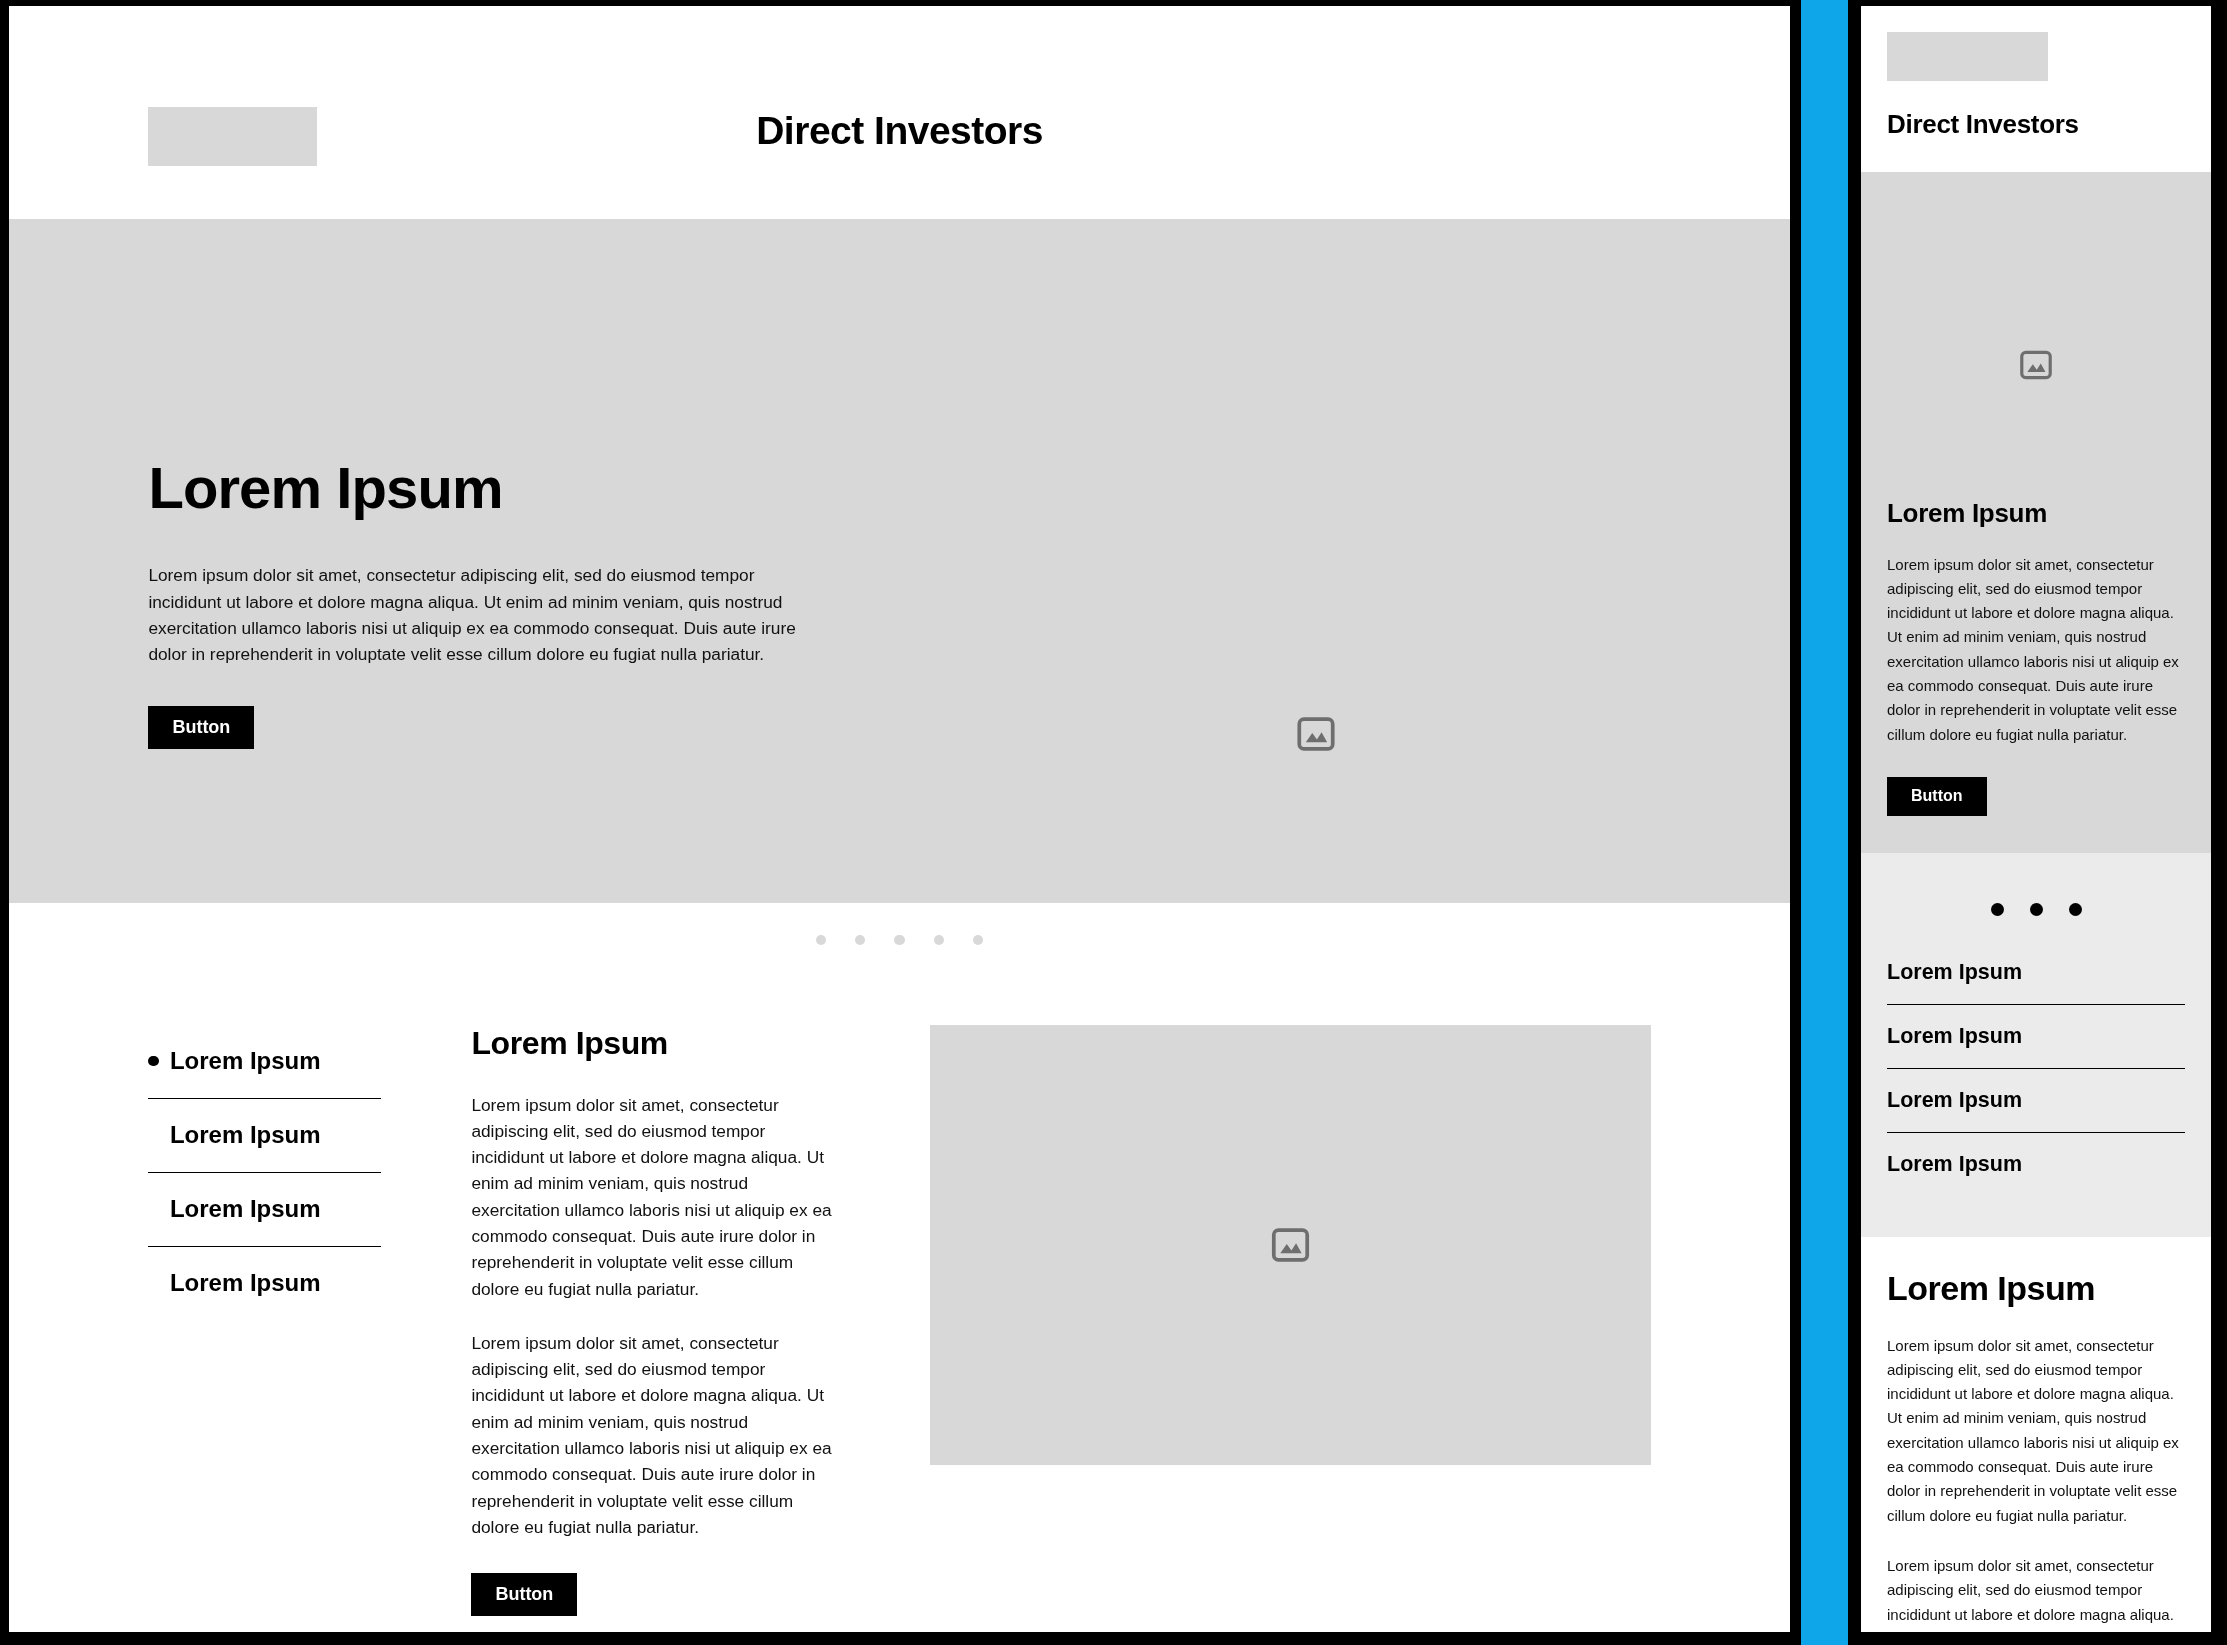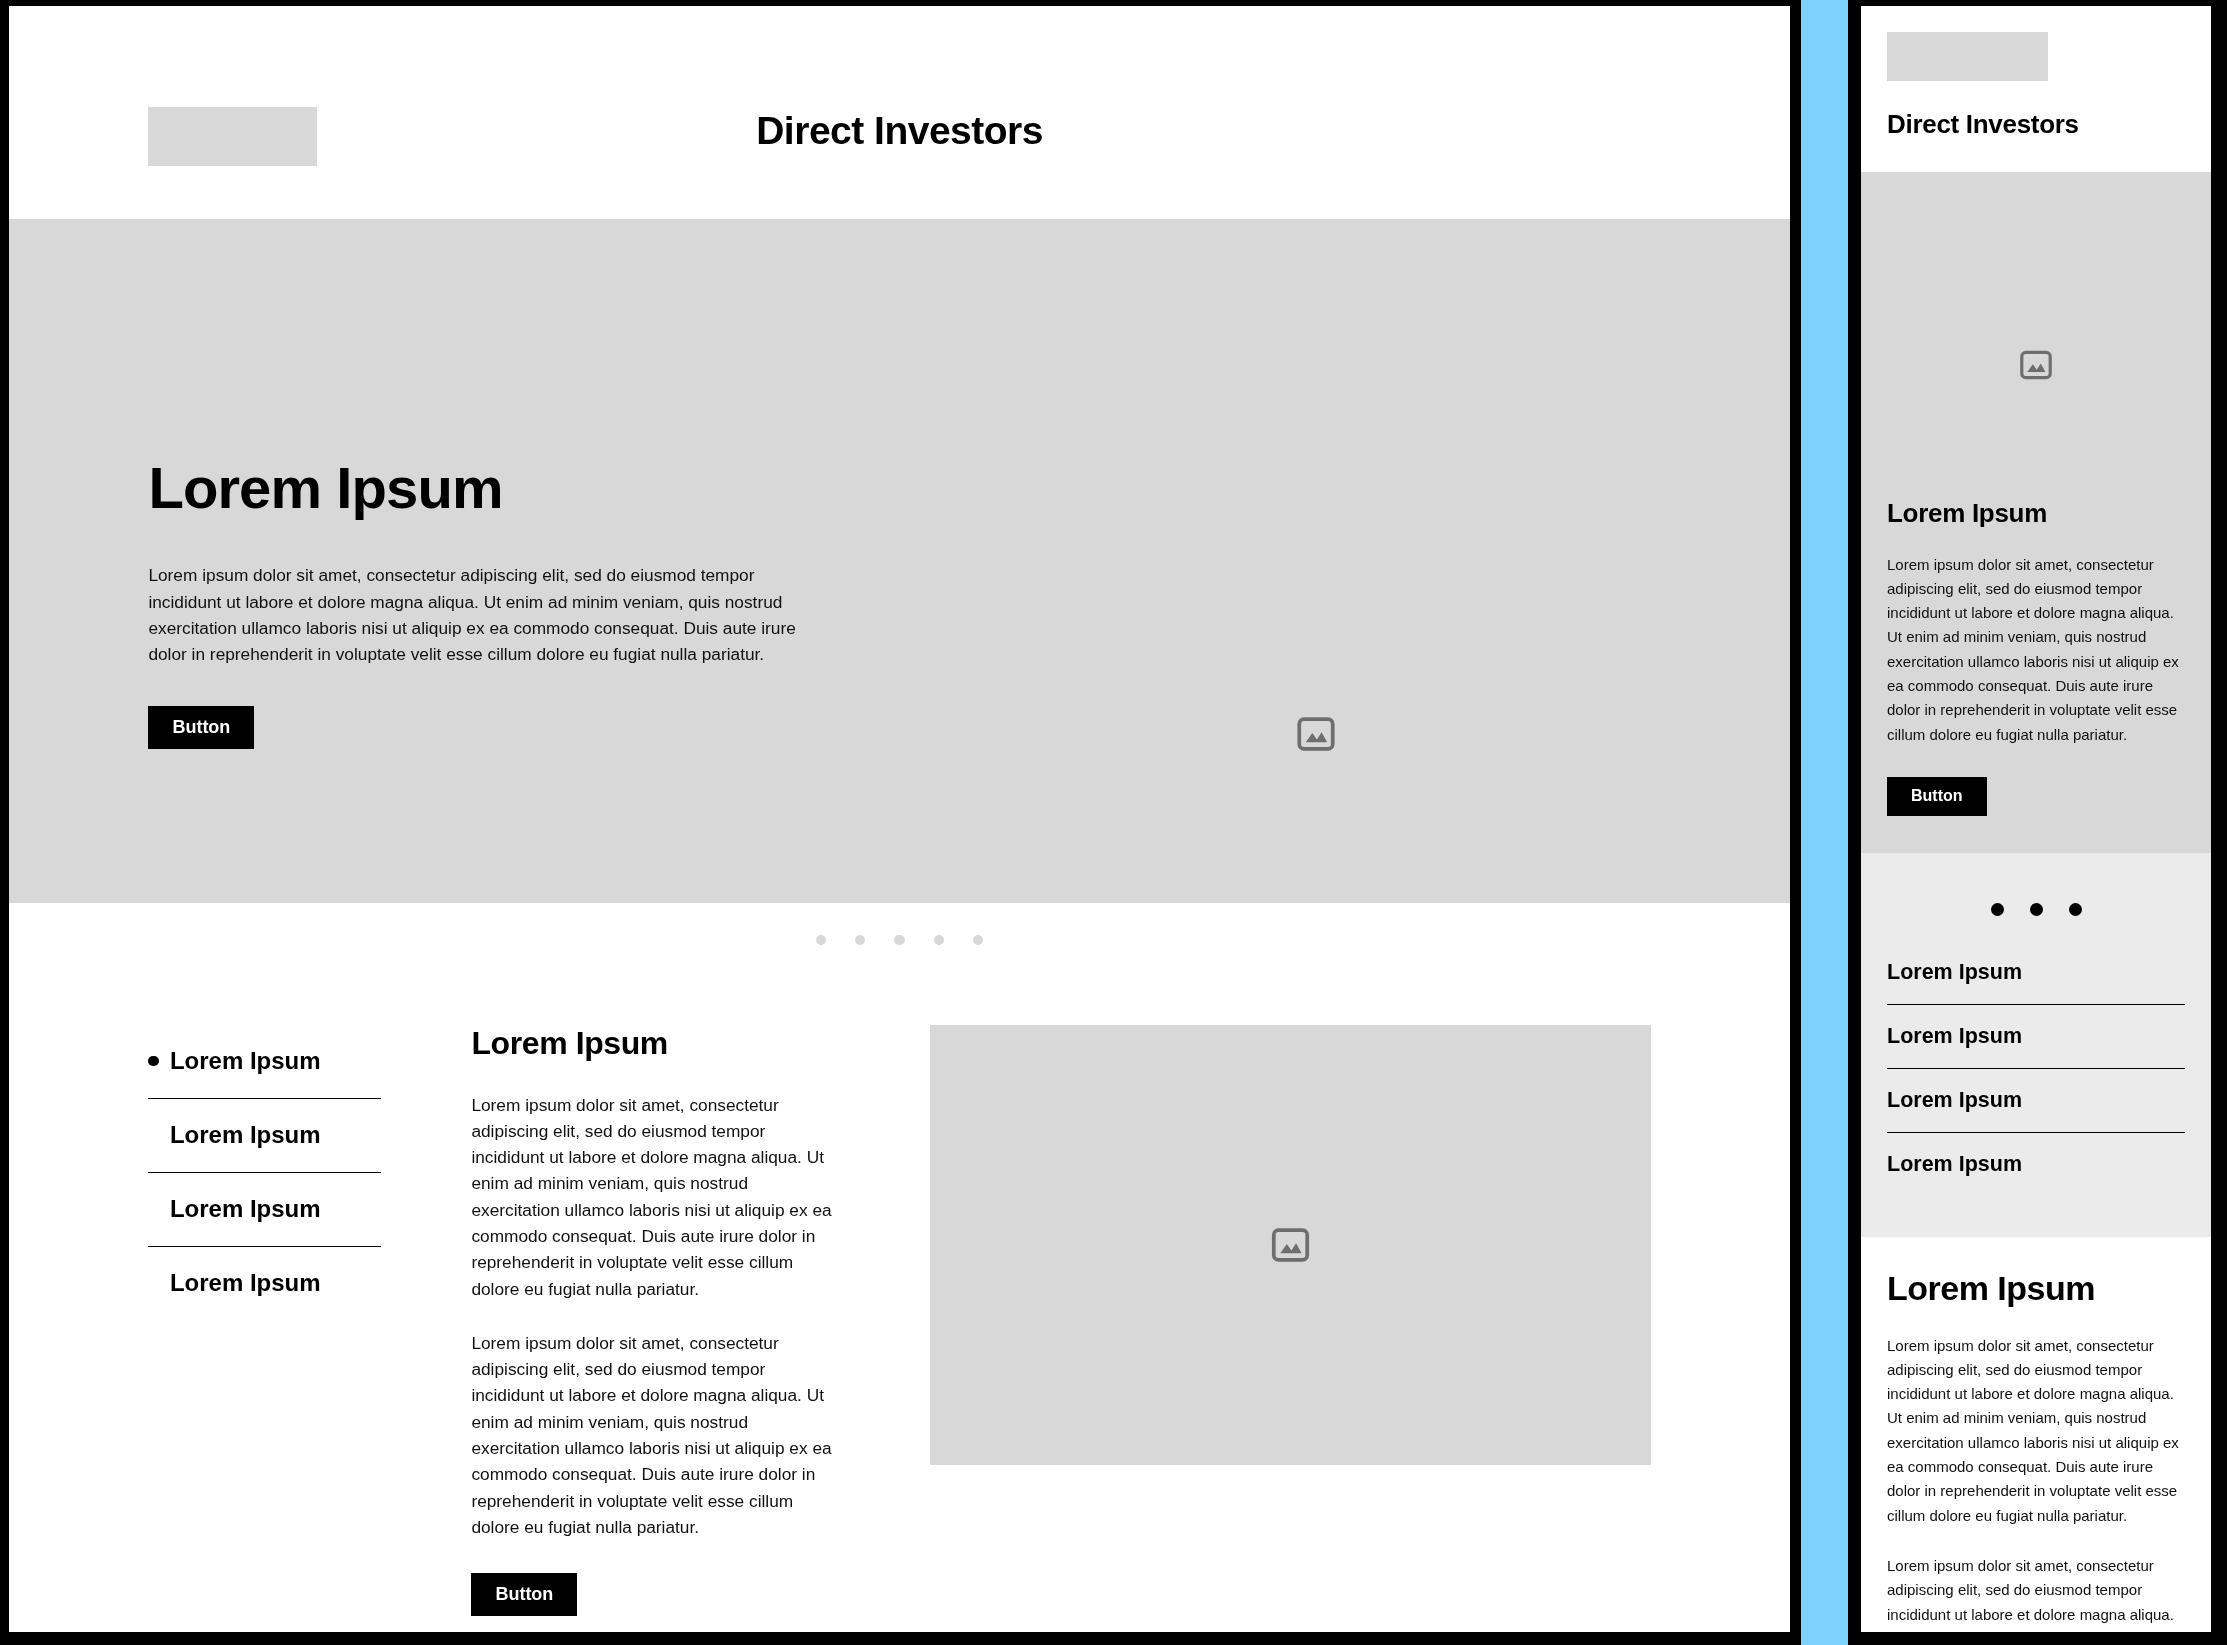--- a/index.html
+++ b/index.html
@@ -10,21 +10,21 @@
     height: 1645px;
     background: #ffffff;
     font-family: "Liberation Sans", sans-serif;
     overflow: hidden;
   }
 
   #canvas {
     position: relative;
     width: 2228px;
     height: 1645px;
-    background: #7dd3fc;
+    background: #0ea5e9;
     display: flex;
     align-items: center;
   }
 
   
   .desktop-frame {
     position: relative;
     width: 1801px;
     height: 1645px;
     padding: 5.6px 11.2px 13px 9.4px;

